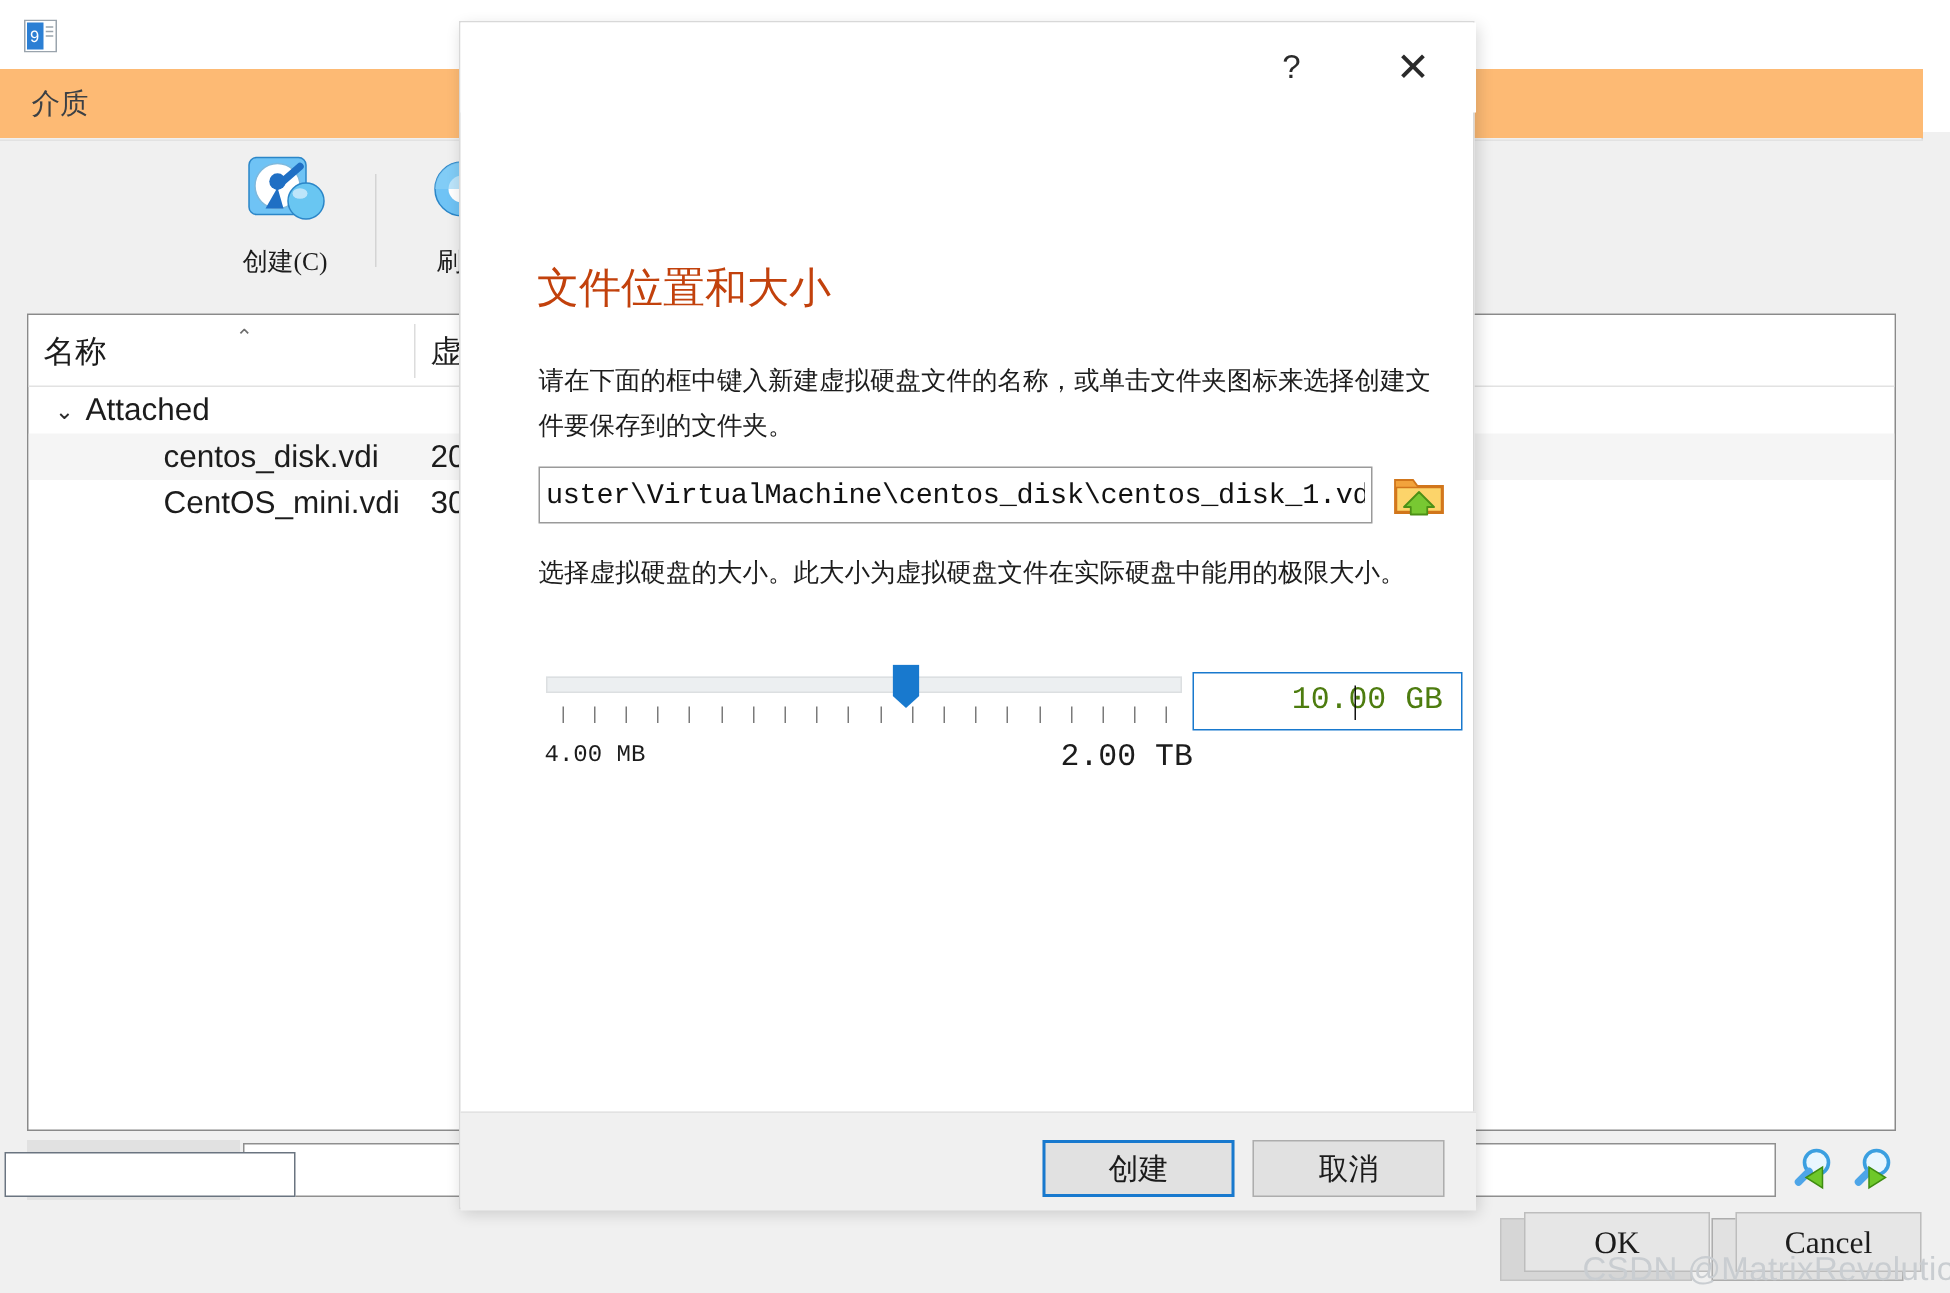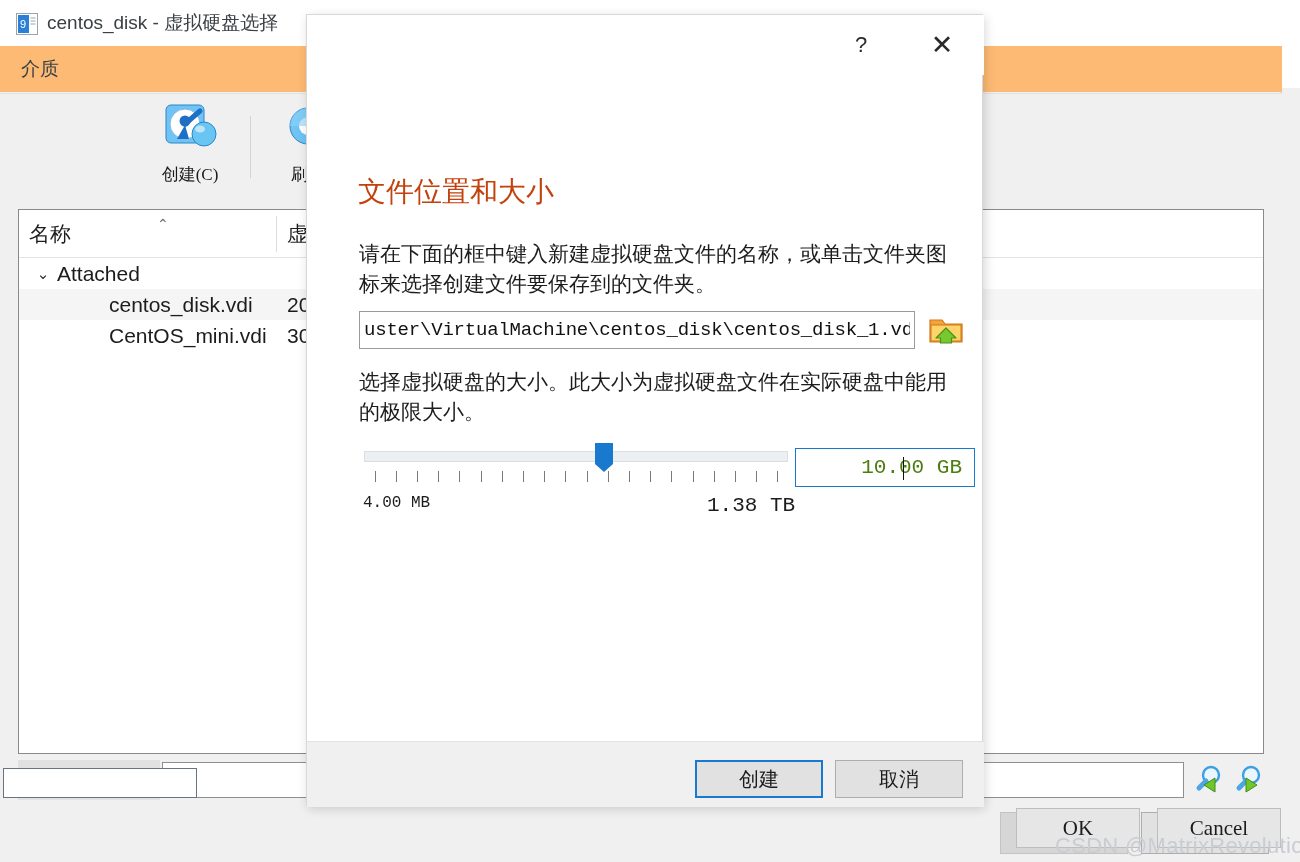--- a/index.html
+++ b/index.html
@@ -322,21 +322,21 @@
     position: absolute;
     left: 51px; top: 158px;
     font-size: 28px;
     color: #c2410c;
     font-family: "Liberation Sans", sans-serif;
   }
   .cvhd-para {
     position: absolute;
     left: 52px;
     width: 608px;
-    font-size: 21px;
+    font-size: 17px;
     line-height: 30px;
     color: #1c1c1c;
     font-family: "Liberation Sans", sans-serif;
   }
   #cvhd-para-1 { top: 224px; }
   #cvhd-para-2 { top: 352px; }
 
   #cvhd-path-row {
     position: absolute;
     left: 52px; top: 294px;
@@ -491,21 +491,20 @@
         <svg width="22" height="22" viewBox="0 0 22 22">
           <rect x="0.5" y="0.5" width="21" height="21" fill="#ffffff" stroke="#9aa4ad"></rect>
           <rect x="2" y="2" width="11" height="18" fill="#2b7fd4"></rect>
           <text x="4" y="15" font-size="11" fill="#ffffff" font-family="Liberation Sans, sans-serif">9</text>
           <rect x="14" y="2" width="6" height="18" fill="#ffffff"></rect>
           <line x1="14.5" y1="5" x2="19.5" y2="5" stroke="#9aa4ad"></line>
           <line x1="14.5" y1="8" x2="19.5" y2="8" stroke="#9aa4ad"></line>
           <line x1="14.5" y1="11" x2="19.5" y2="11" stroke="#9aa4ad"></line>
         </svg>
       </span>
-      <span id="mm-title-text">centos_disk - 虚拟硬盘选择</span>
     </div>
 
     <div id="mm-menubar">
       <span id="mm-menu-media">介质</span>
     </div>
 
     <div id="mm-body">
 
       <div id="mm-toolbar">
 
@@ -643,21 +642,21 @@
           <div class="tick" style="left: 265px;"></div>
           <div class="tick" style="left: 286px;"></div>
           <div class="tick" style="left: 307px;"></div>
           <div class="tick" style="left: 329px;"></div>
           <div class="tick" style="left: 350px;"></div>
           <div class="tick" style="left: 371px;"></div>
           <div class="tick" style="left: 392px;"></div>
           <div class="tick" style="left: 413px;"></div>
         </div>
       <div id="slider-min">4.00 MB</div>
-      <div id="slider-max">1.38 TB</div>
+      <div id="slider-max">2.00 TB</div>
       <div id="size-field">
         <span>10.00 GB</span>
         <span id="size-caret"></span>
       </div>
     </div>
 
     <div id="cvhd-footer">
       <div id="cvhd-btn-create">创建</div>
       <div id="cvhd-btn-cancel">取消</div>
     </div>

